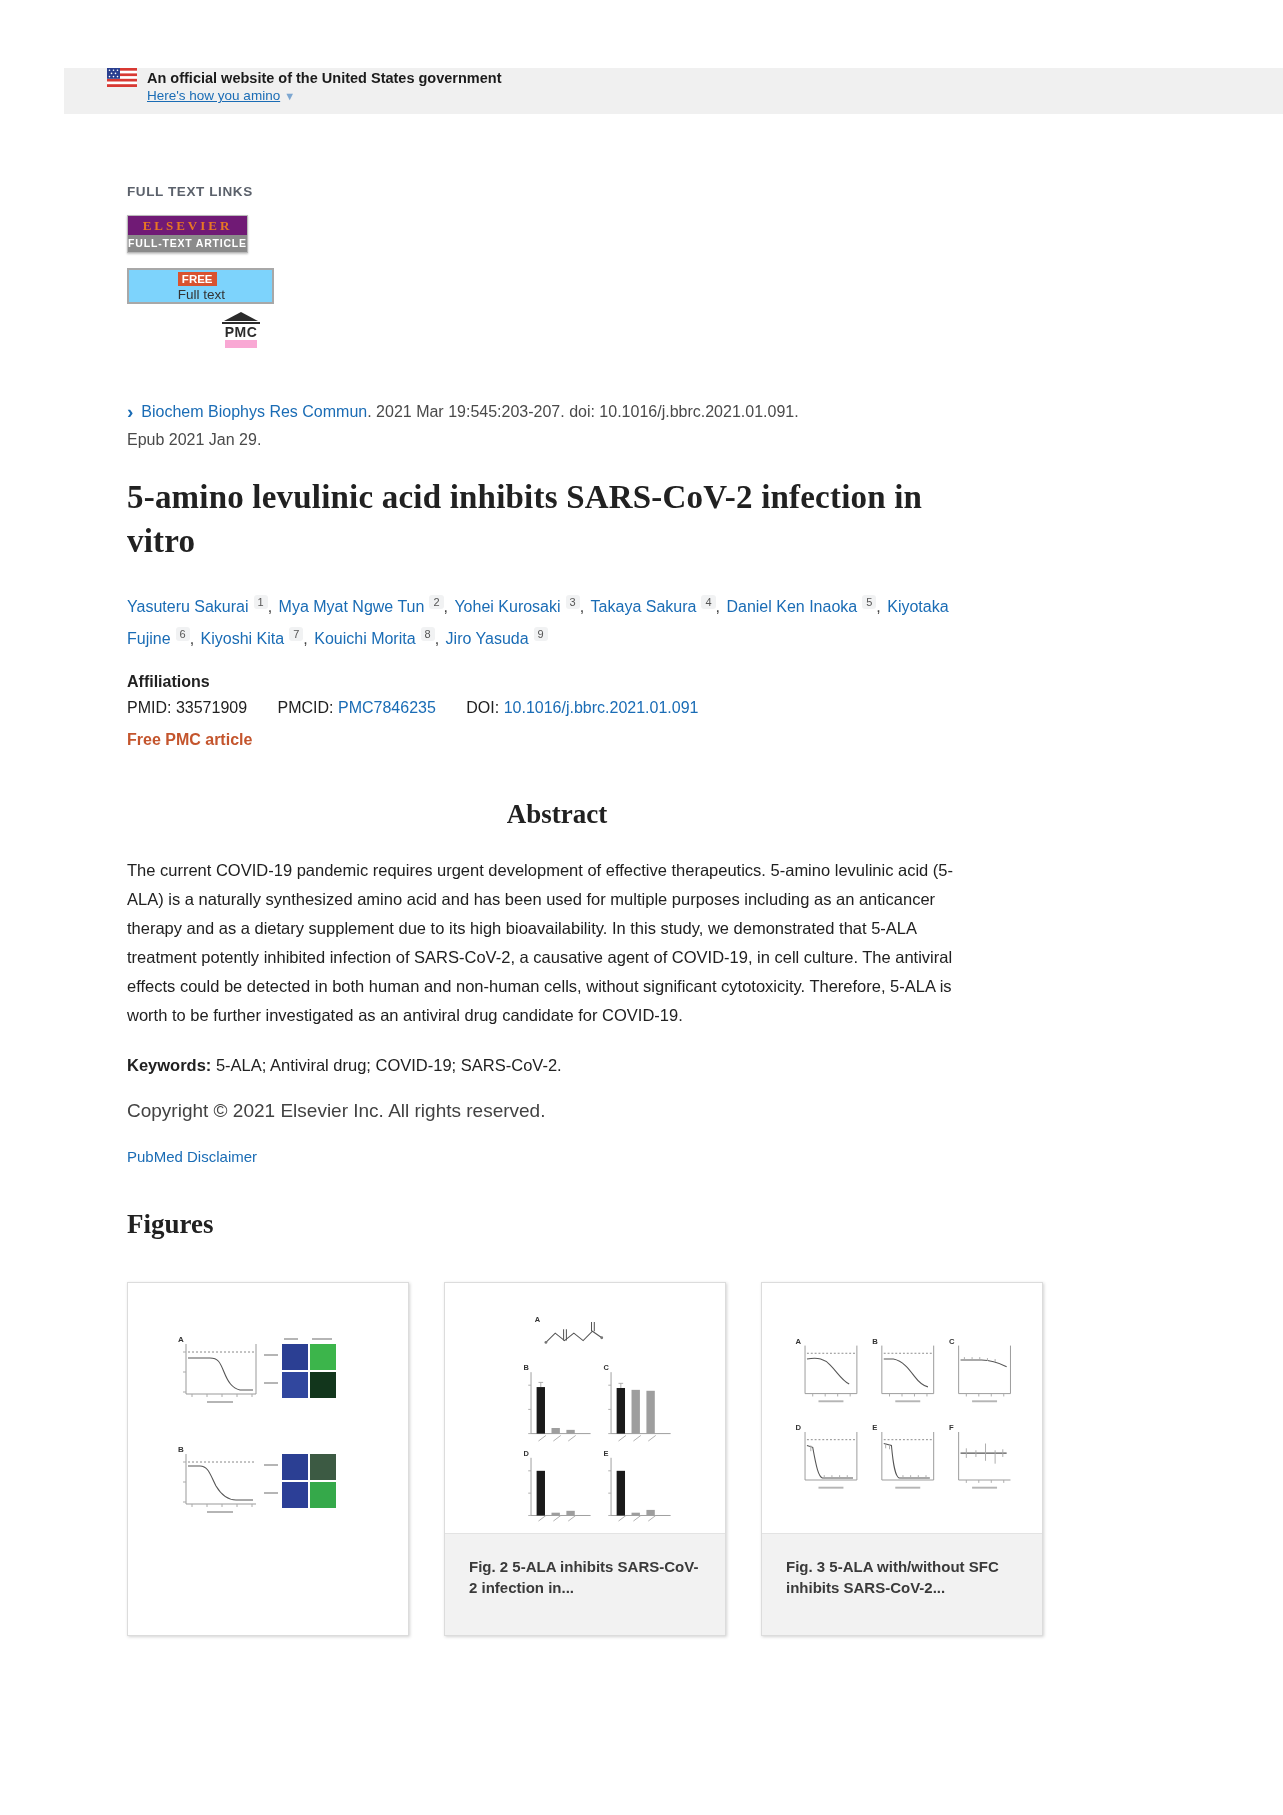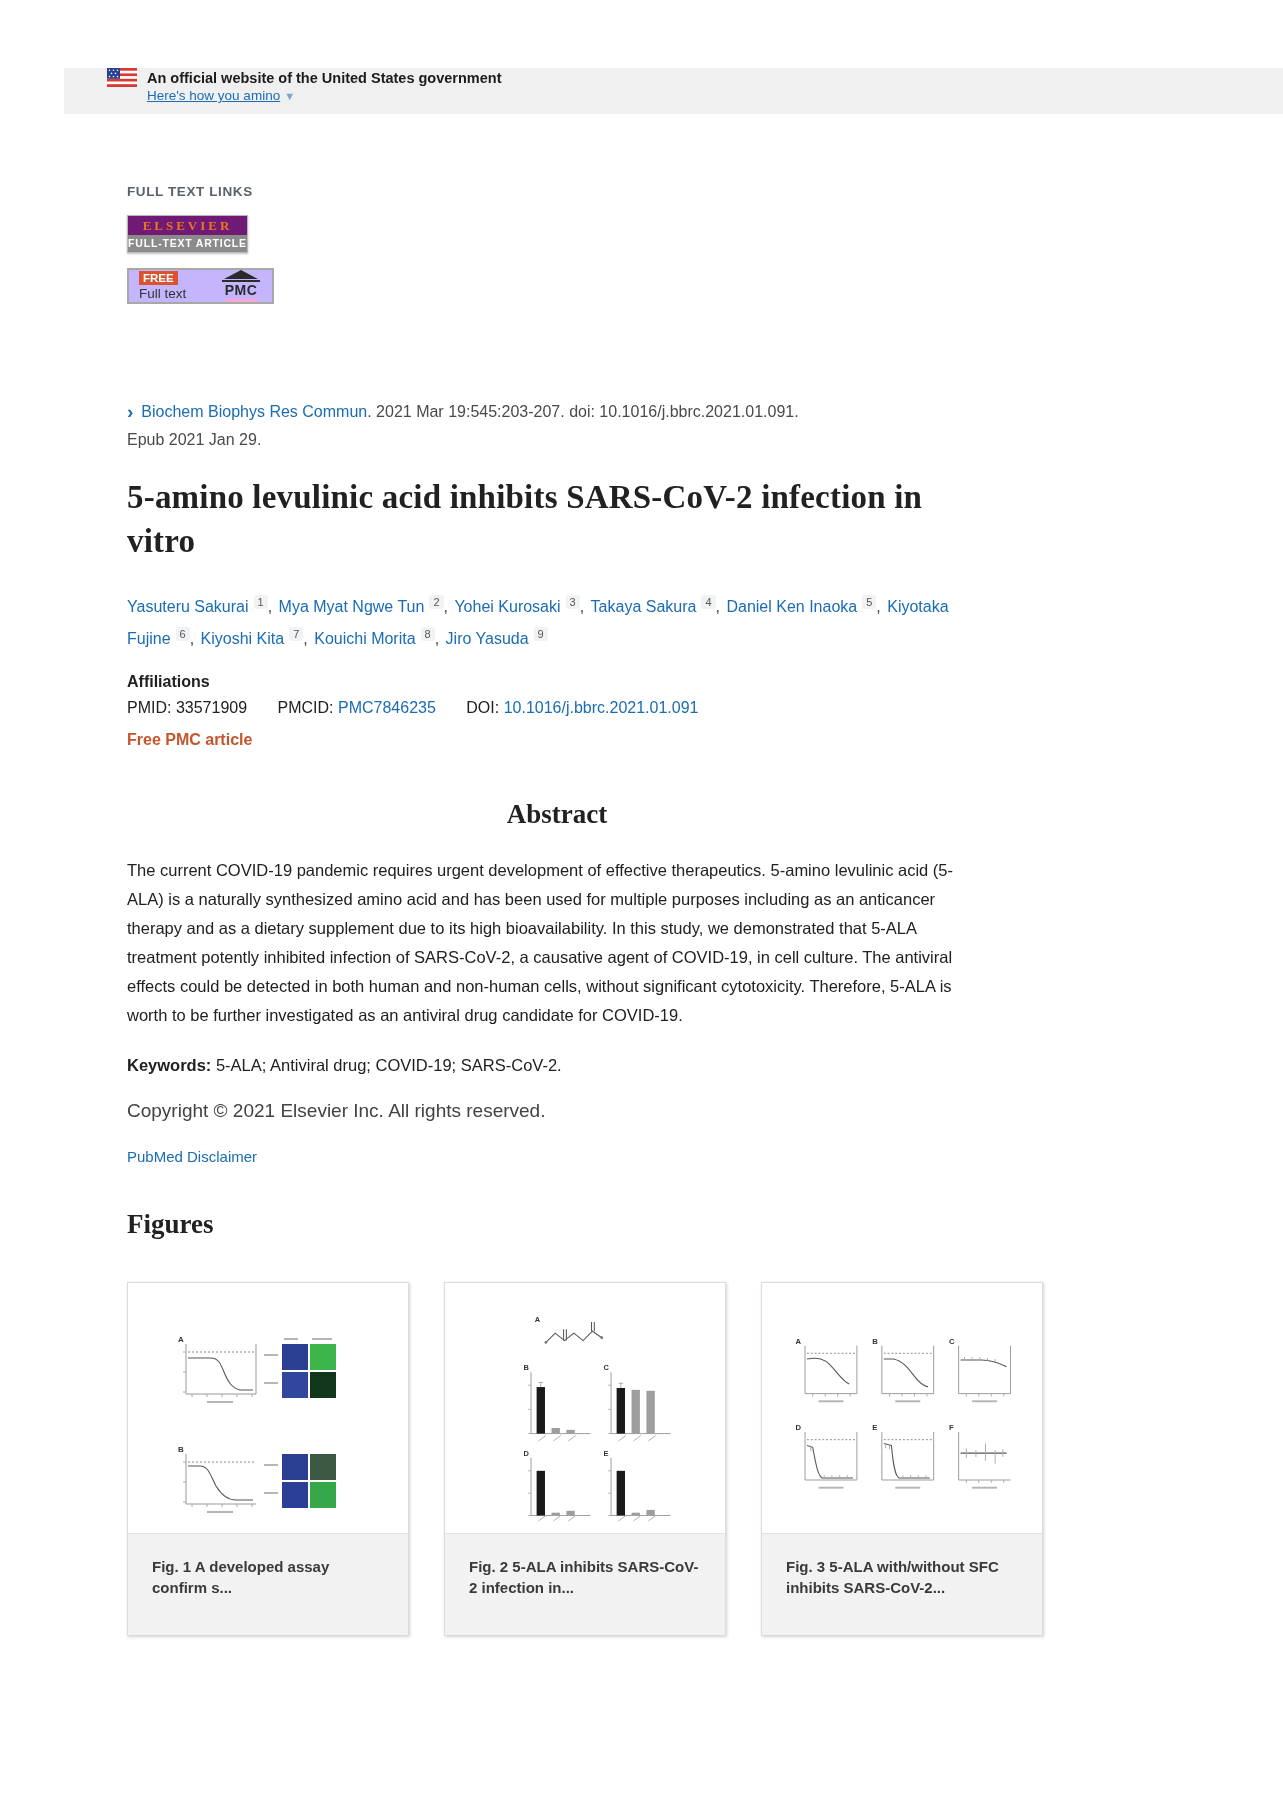--- a/index.html
+++ b/index.html
@@ -35,30 +35,30 @@
   }
   .elsevier-top {
     font-family:"Liberation Serif", serif; color:#e87722; background:#701a75;
     font-size:13px; font-weight:bold; letter-spacing:3px; text-align:center; padding:2px 0 1px;
   }
   .elsevier-bottom {
     background:#8b8b8b; color:#fff; font-size:10.5px; font-weight:bold;
     letter-spacing:.8px; text-align:center; padding:2px 0 3px;
   }
   .pmc-btn {
-    margin-top:15px; width:147px; height:36px; border:2px solid #a8a8a8; background:#c4b5fd;
-    display:flex; align-items:center; padding:2px 8px 2px 10px; gap:10px; cursor:pointer;
+    margin-top:15px; width:147px; height:36px; border:2px solid #a8a8a8; background:#7dd3fc;
+    display:flex; align-items:center; padding:2px 8px 2px 10px; gap:10px; cursor:pointer;flex-direction:column;
   }
   .pmc-left { display:flex; flex-direction:column; align-items:flex-start; }
   .pmc-free { background:#d9532f; color:#fff; font-size:11.5px; font-weight:bold; padding:1px 4px; }
   .pmc-fulltext { font-size:13.5px; color:#333; margin-top:1px; }
   .pmc-logo { display:flex; flex-direction:column; align-items:center; margin-left:auto; margin-right:4px; }
   .pmc-roof { width:0; height:0; border-left:17px solid transparent; border-right:17px solid transparent; border-bottom:9px solid #2b2b2b; }
   .pmc-roofbar { width:38px; height:2px; background:#2b2b2b; margin-top:1px; }
-  .pmc-word { font-size:14px; font-weight:bold; color:#2b2b2b; border-bottom:3px solid #f9a8d4; line-height:1.15; letter-spacing:.5px; }
+  .pmc-word { font-size:14px; font-weight:bold; color:#2b2b2b; border-bottom:8px solid #f9a8d4; line-height:1.15; letter-spacing:.5px; }
 
   
   .citation { margin-top:92px; font-size:16px; color:#4a4a4a; line-height:1.65; }
   .cit-chevron { color:#1a6cb5; font-size:19px; font-weight:bold; margin-right:8px; vertical-align:-1px; }
   .journal-link { color:#1a6cb5; }
 
   
   .article-title {
     margin-top:22px; font-family:"Liberation Serif", serif; font-weight:600;
     font-size:33px; line-height:1.33; color:#212121; letter-spacing:.2px;
@@ -224,21 +224,20 @@
           <rect class="microbar" x="55" y="209" width="26" height="2"></rect>
 
           <rect x="130" y="152" width="26" height="26" fill="#2b3f93"></rect>
             <rect x="158" y="152" width="26" height="26" fill="#3c5a43"></rect>
           <rect x="130" y="180" width="26" height="26" fill="#2c3f97"></rect>
             <rect x="158" y="180" width="26" height="26" fill="#35a94a"></rect>
           <rect class="microbar" x="112" y="162" width="14" height="2"></rect>
             <rect class="microbar" x="112" y="190" width="14" height="2"></rect>
         </svg>
       </div>
-      <div class="fig-caption">Fig. 1 A developed assay confirm s...</div>
     </div>
 
     <div class="figure-card">
       <div class="fig-imgarea">
         <svg width="232" height="228" viewBox="0 0 232 245">
 
           <text class="pl" x="62" y="30">A</text>
           <path class="ln" d="M74 52 L84 42 L94 50 L104 42 L114 50 L124 40 L134 47"></path>
           <path class="ln" d="M93 50 V38 M96 50 V38 M123 40 V30 M126 40 V30"></path>
           <circle cx="74" cy="52" r="1.5" fill="#777"></circle>

